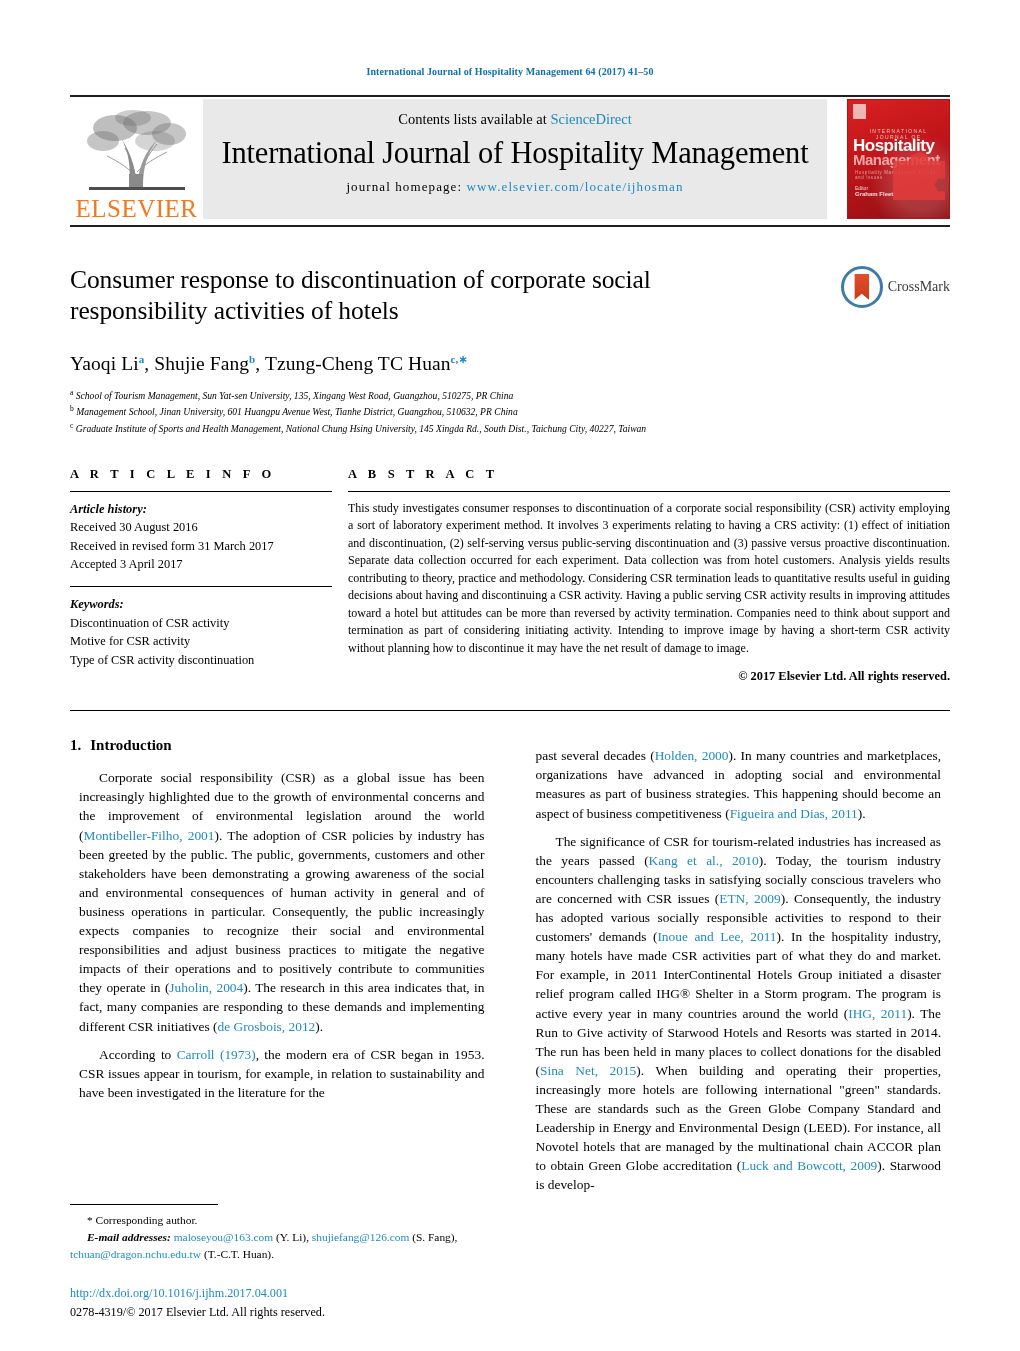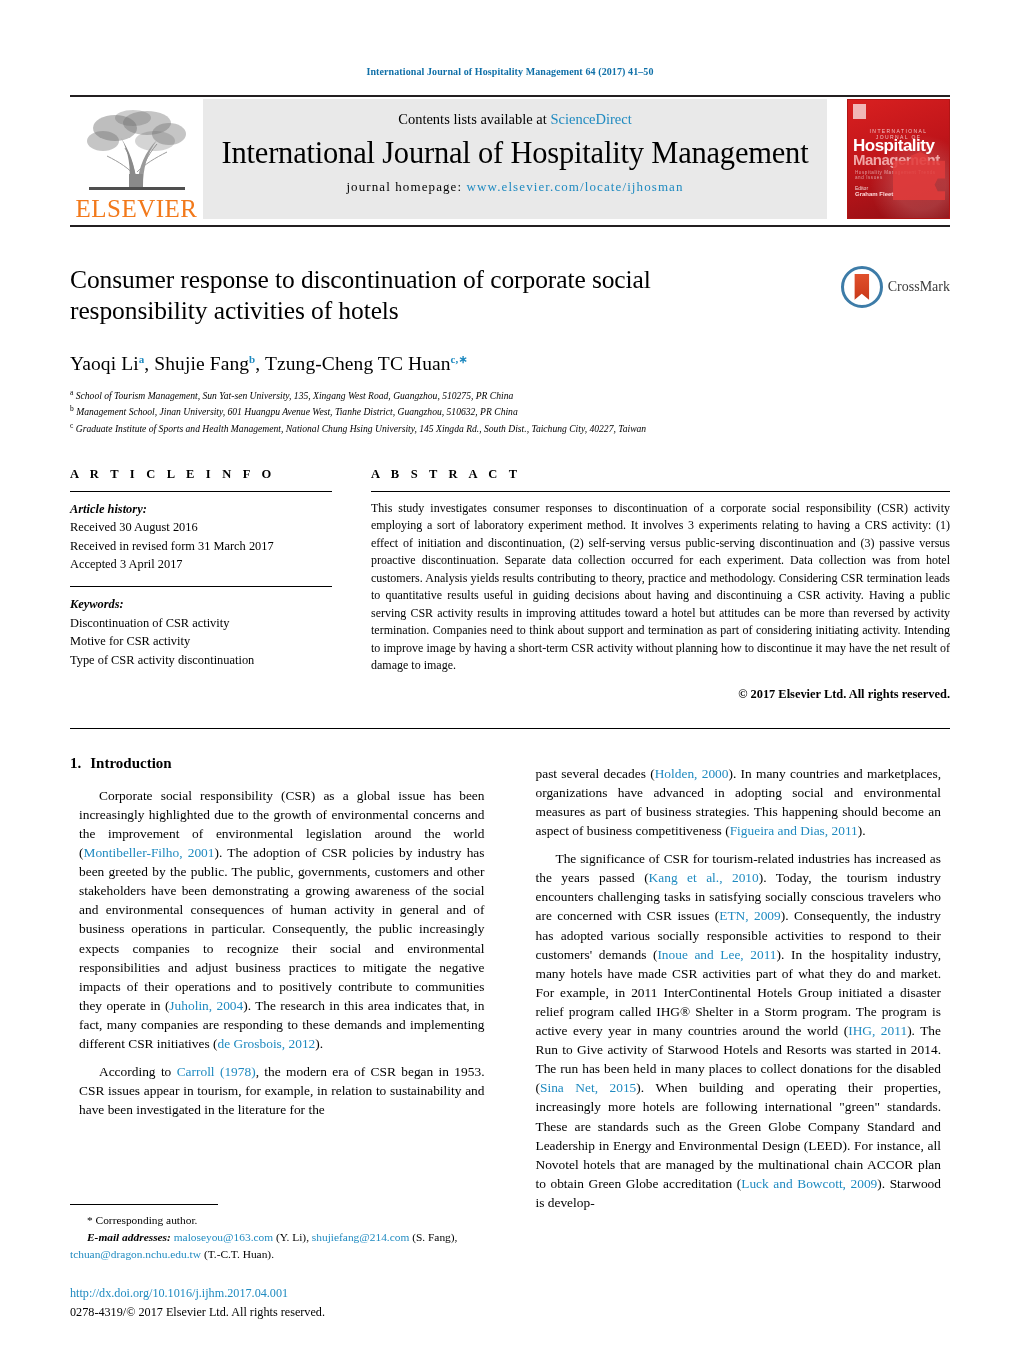--- a/index.html
+++ b/index.html
@@ -232,21 +232,21 @@
     font-style: italic;
     line-height: 1.62;
     font-family: "Liberation Serif", serif;
   }
   .affiliations sup { font-style: normal; font-size: 7.5px; }
 
   
   .info-abstract {
     margin: 30px 70px 0 70px;
     display: flex;
-    gap: 39px;
+    gap: 16px;
   }
   .col-info { flex: 0 0 262px; }
   .col-abs  { flex: 1 1 auto; }
   .sec-head {
     font-family: "Liberation Serif", serif;
     font-size: 12.5px;
     font-weight: bold;
     letter-spacing: 4.2px;
     margin-bottom: 9px;
   }
@@ -442,37 +442,37 @@
 
   <div class="section-divider"></div>
 
   <div class="body-cols">
 
     <div class="bcol">
       <h2 class="h1">
         <span class="num">1.</span><span>Introduction</span>
       </h2>
       <p class="body"><span>Corporate social responsibility (CSR) as a global issue has been increasingly highlighted due to the growth of environmental concerns and the improvement of environmental legislation around the world (</span><span class="cite">Montibeller-Filho, 2001</span><span>). The adoption of CSR policies by industry has been greeted by the public. The public, governments, customers and other stakeholders have been demonstrating a growing awareness of the social and environmental consequences of human activity in general and of business operations in particular. Consequently, the public increasingly expects companies to recognize their social and environmental responsibilities and adjust business practices to mitigate the negative impacts of their operations and to positively contribute to communities they operate in (</span><span class="cite">Juholin, 2004</span><span>). The research in this area indicates that, in fact, many companies are responding to these demands and implementing different CSR initiatives (</span><span class="cite">de Grosbois, 2012</span><span>).</span></p>
-      <p class="body"><span>According to </span><span class="cite">Carroll (1978)</span><span>, the modern era of CSR began in 1953. CSR issues appear in tourism, for example, in relation to sustainability and have been investigated in the literature for the</span></p>
+      <p class="body"><span>According to </span><span class="cite">Carroll (1973)</span><span>, the modern era of CSR began in 1953. CSR issues appear in tourism, for example, in relation to sustainability and have been investigated in the literature for the</span></p>
     </div>
 
     <div class="bcol">
       <p class="body" style="text-indent:0"><span>past several decades (</span><span class="cite">Holden, 2000</span><span>). In many countries and marketplaces, organizations have advanced in adopting social and environmental measures as part of business strategies. This happening should become an aspect of business competitiveness (</span><span class="cite">Figueira and Dias, 2011</span><span>).</span></p>
       <p class="body"><span>The significance of CSR for tourism-related industries has increased as the years passed (</span><span class="cite">Kang et al., 2010</span><span>). Today, the tourism industry encounters challenging tasks in satisfying socially conscious travelers who are concerned with CSR issues (</span><span class="cite">ETN, 2009</span><span>). Consequently, the industry has adopted various socially responsible activities to respond to their customers' demands (</span><span class="cite">Inoue and Lee, 2011</span><span>). In the hospitality industry, many hotels have made CSR activities part of what they do and market. For example, in 2011 InterContinental Hotels Group initiated a disaster relief program called IHG® Shelter in a Storm program. The program is active every year in many countries around the world (</span><span class="cite">IHG, 2011</span><span>). The Run to Give activity of Starwood Hotels and Resorts was started in 2014. The run has been held in many places to collect donations for the disabled (</span><span class="cite">Sina Net, 2015</span><span>). When building and operating their properties, increasingly more hotels are following international "green" standards. These are standards such as the Green Globe Company Standard and Leadership in Energy and Environmental Design (LEED). For instance, all Novotel hotels that are managed by the multinational chain ACCOR plan to obtain Green Globe accreditation (</span><span class="cite">Luck and Bowcott, 2009</span><span>). Starwood is develop-</span></p>
     </div>
   </div>
 
   <div class="foot-wrap">
     <div class="foot-rule"></div>
     <div class="foot-line foot-indent">* Corresponding author.</div>
     <div class="foot-line foot-indent">
       <span class="lbl">E-mail addresses:</span>
       <span class="cite">maloseyou@163.com</span>
       <span>(Y. Li),</span>
-      <span class="cite">shujiefang@214.com</span>
+      <span class="cite">shujiefang@126.com</span>
       <span>(S. Fang),</span>
       <span class="cite">tchuan@dragon.nchu.edu.tw</span>
       <span>(T.-C.T. Huan).</span>
     </div>
   </div>
 
   <div class="doi-block">
     <div class="doi-line">http://dx.doi.org/10.1016/j.ijhm.2017.04.001</div>
     <div class="issn-line">0278-4319/© 2017 Elsevier Ltd. All rights reserved.</div>
   </div>

